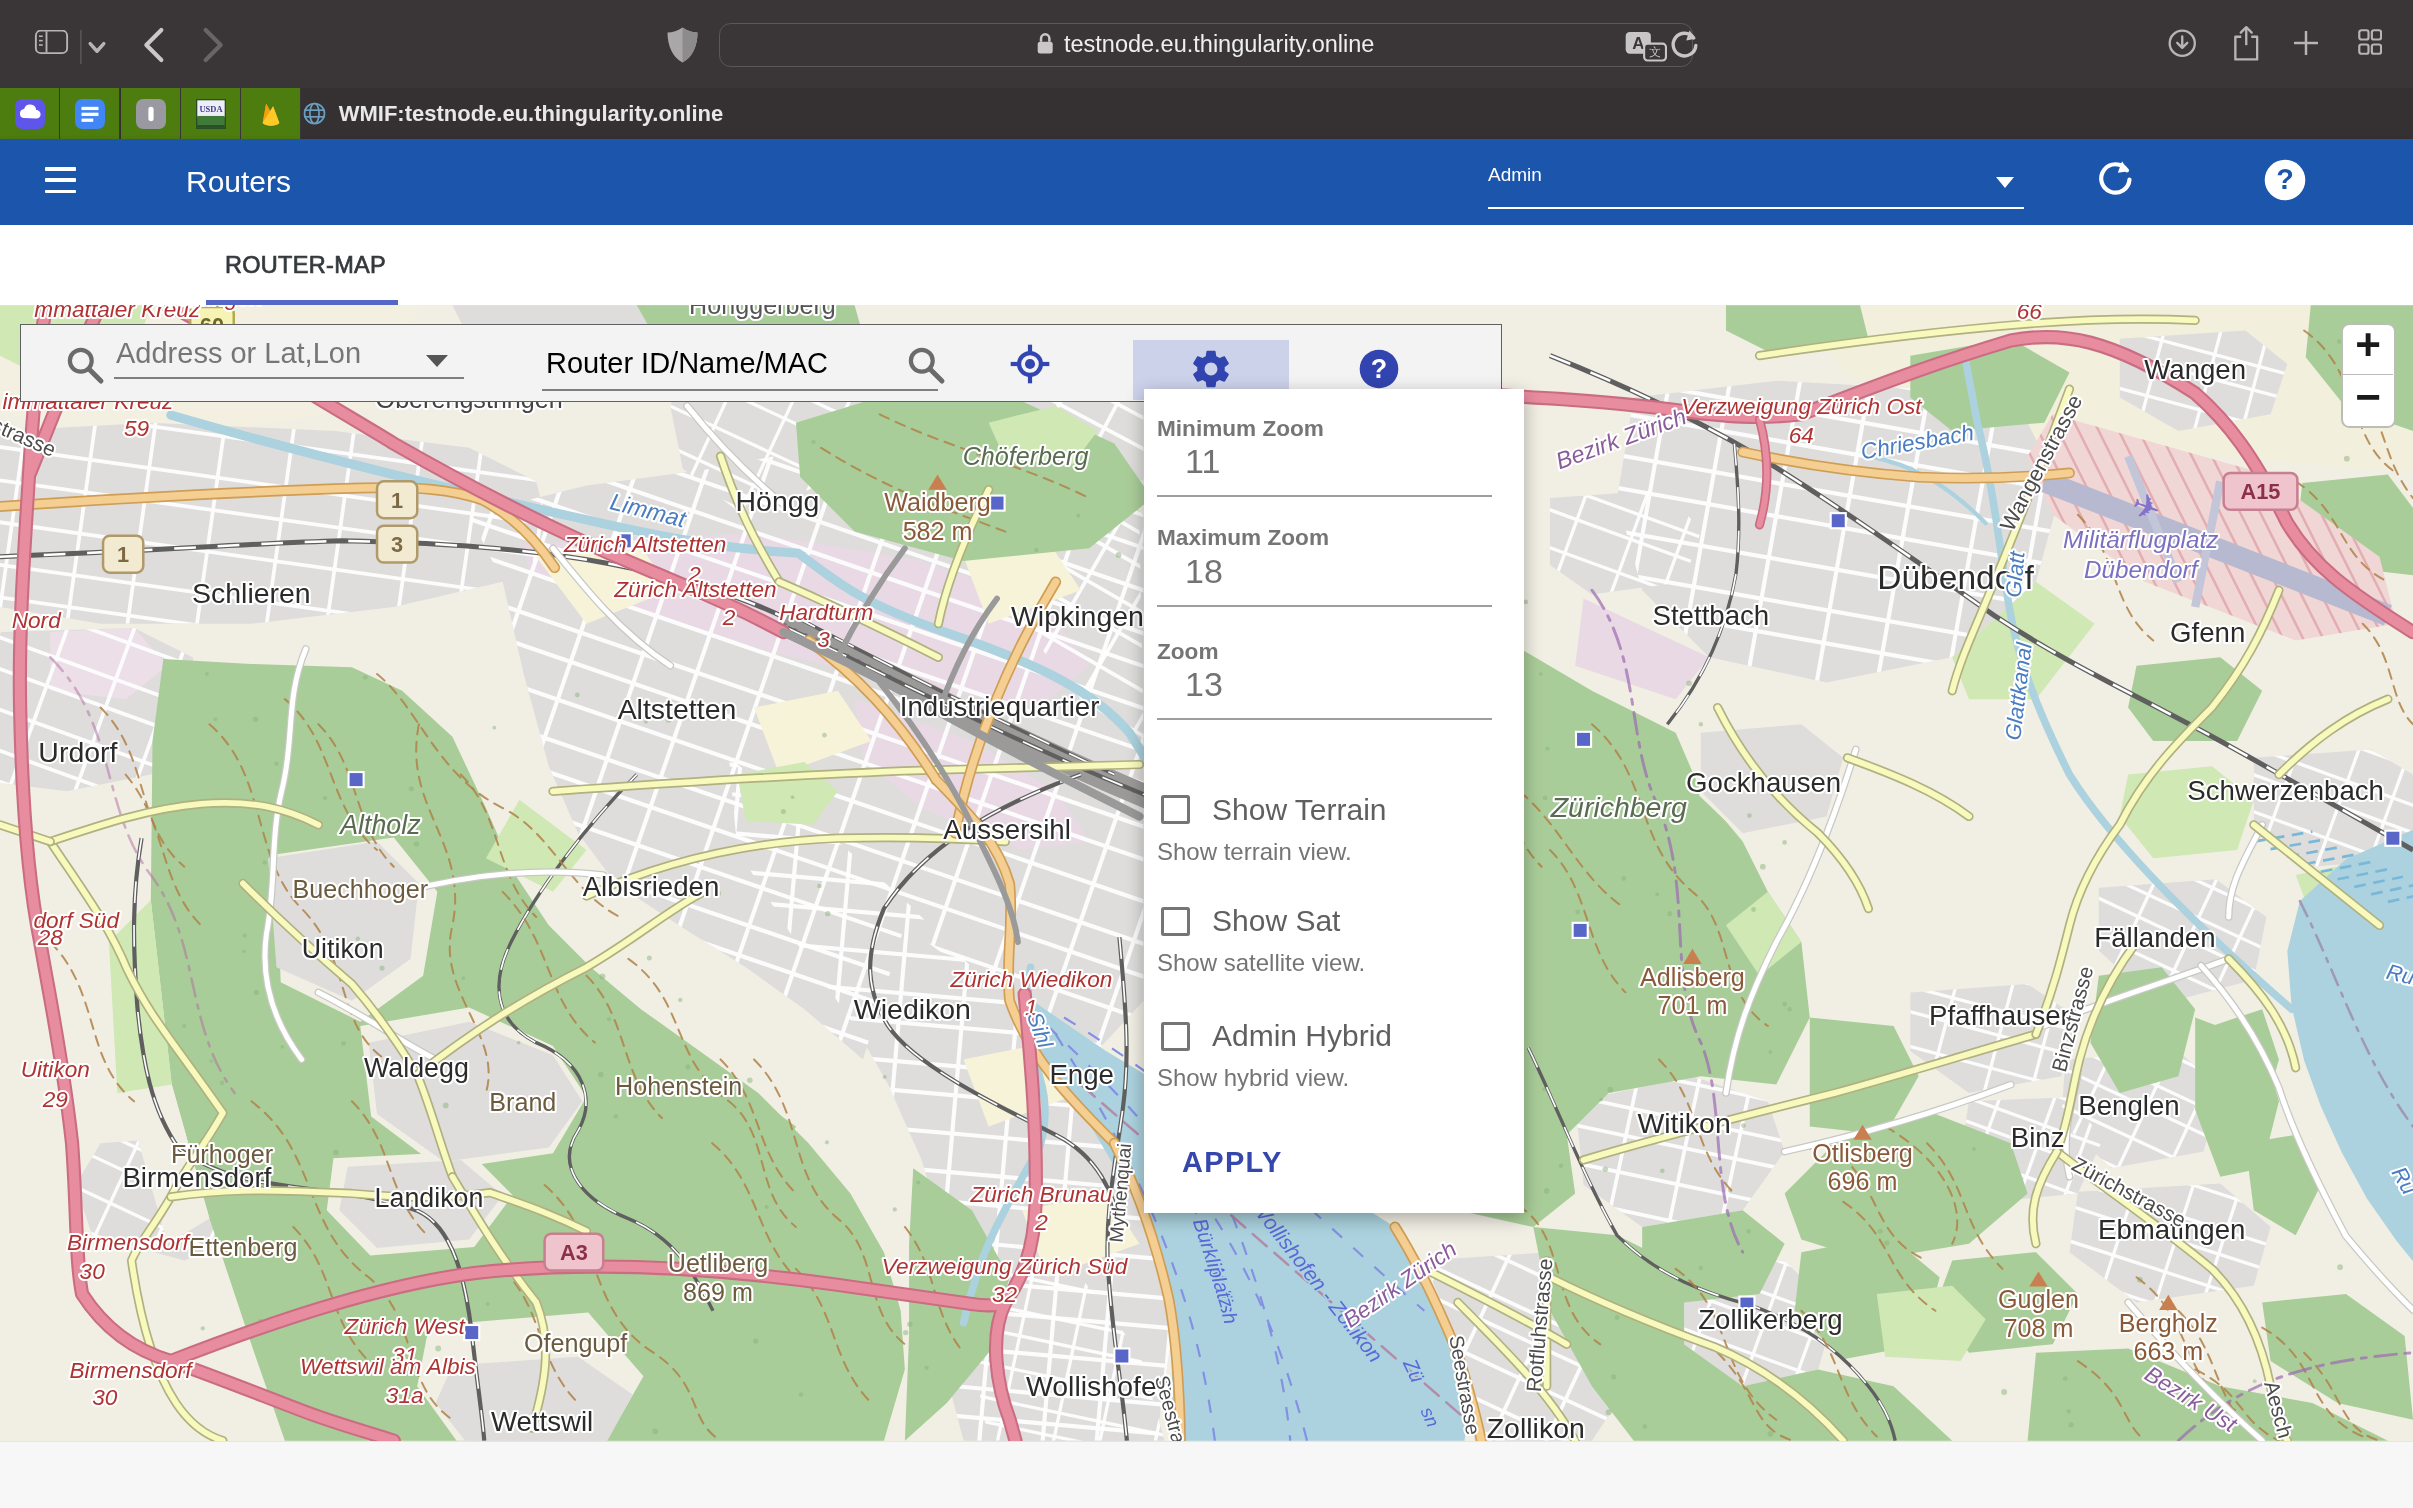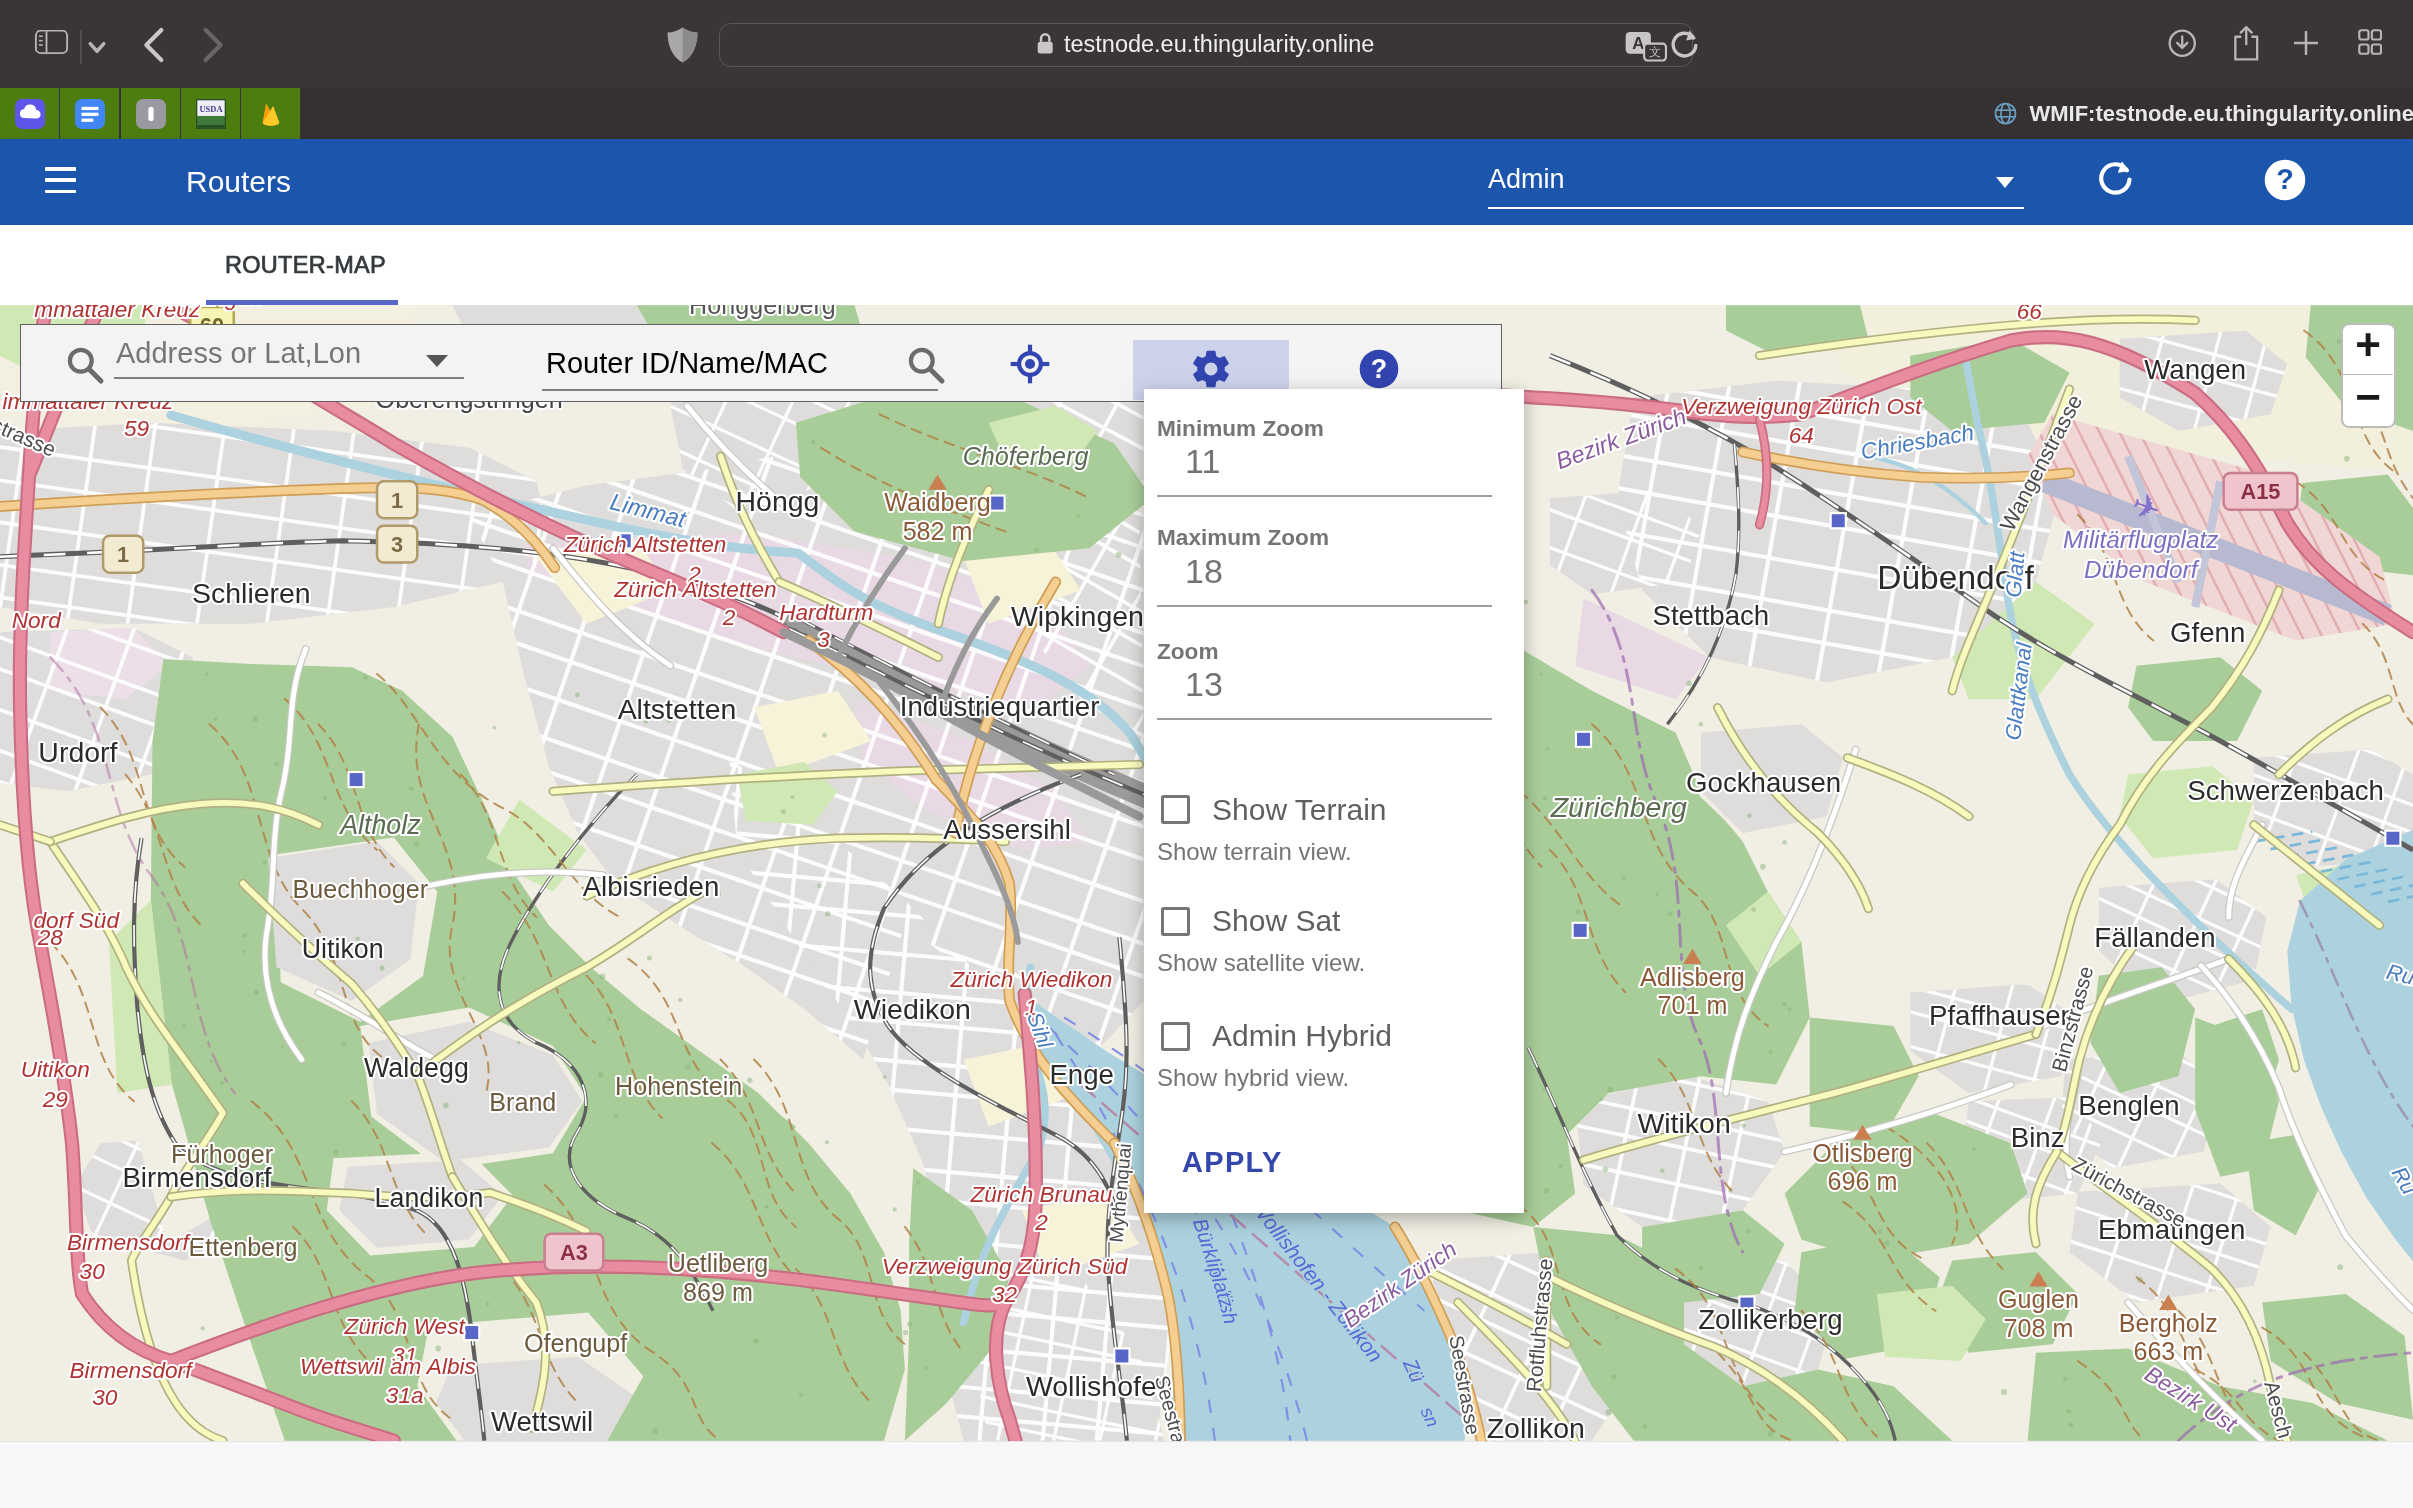--- a/index.html
+++ b/index.html
@@ -5,28 +5,28 @@
   html,body{margin:0;padding:0;width:2413px;height:1508px;overflow:hidden;
     font-family:"Liberation Sans",sans-serif;}
   .abs{position:absolute;}
   
   #toolbar{left:0;top:0;width:2413px;height:88px;background:#3a3637;}
   #tabbar{left:0;top:88px;width:2413px;height:51px;background:#353132;}
   .pintab{top:88px;width:59px;height:51px;background:#4d7c0f;border-right:0.8px solid #3a3637;}
   .tico{position:absolute;left:50%;top:50%;transform:translate(-50%,-50%);}
   #urlbar{left:719px;top:22.6px;width:972px;height:42px;border:1.7px solid #5c5859;border-radius:11.7px;}
   #urltext{left:719px;top:22.6px;width:972px;height:42px;line-height:42px;text-align:center;color:#efeeee;font-size:23.5px;}
-  #tabtitle{left:302px;top:88px;width:2112px;height:51px;line-height:51px;text-align:right;color:#e9e8e8;font-size:22px;font-weight:bold;}
+  #tabtitle{left:302px;top:88px;width:2112px;height:51px;line-height:51px;text-align:left;color:#e9e8e8;font-size:22px;font-weight:bold;}
   
   #apphdr{left:0;top:139px;width:2413px;height:86px;background:#1b55ac;box-shadow:0 3.4px 6.7px rgba(0,0,0,.25);}
   #apptitle{left:186px;top:139px;height:86px;line-height:86px;color:#fff;font-size:30px;}
   #burger{left:45px;top:167px;width:31px;height:27px;}
   #burger div{height:3.8px;background:#fff;margin-bottom:7.5px;border-radius:0.8px;}
   #admin{left:1488px;top:137px;width:536px;height:91px;color:#fff;}
-  #adminlbl{left:0;top:27px;font-size:27px;position:absolute;}
+  #adminlbl{left:0;top:27px;font-size:19px;position:absolute;}
   #adminline{left:0;top:70px;width:536px;height:1.7px;background:#fff;position:absolute;}
   #admincaret{position:absolute;left:508px;top:40px;width:0;height:0;border-left:9.2px solid transparent;border-right:9.2px solid transparent;border-top:11px solid #fff;}
   
   #tabsrow{left:0;top:225px;width:2413px;height:80px;background:#fff;}
   .mtab{position:absolute;top:0;height:80px;line-height:80px;font-size:23.5px;letter-spacing:0.3px;-webkit-text-stroke:0.7px currentColor;}
   #tabund{position:absolute;left:206px;top:75px;width:192px;height:5px;background:#5666c8;}
   
   #map{left:0;top:305px;width:2413px;height:1136px;background:#f1eede;overflow:hidden;}
   #footer{left:0;top:1441px;width:2413px;height:68px;background:#f7f7f7;border-top:0.8px solid #e5e5e5;}
   

